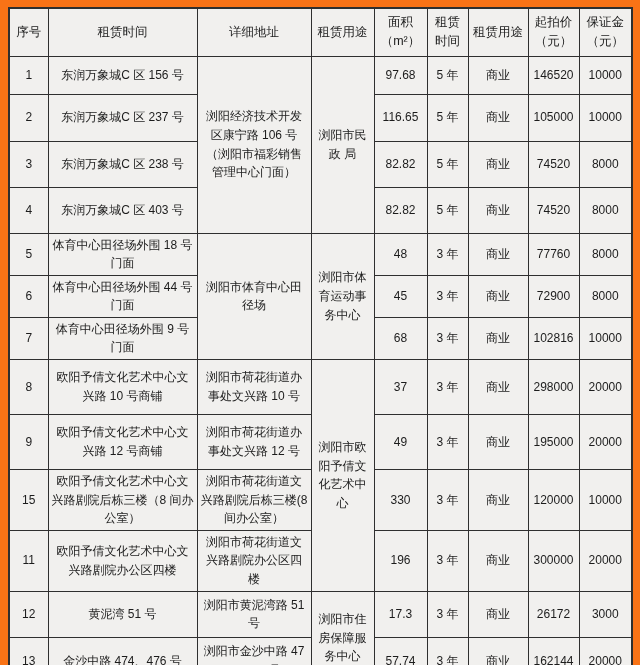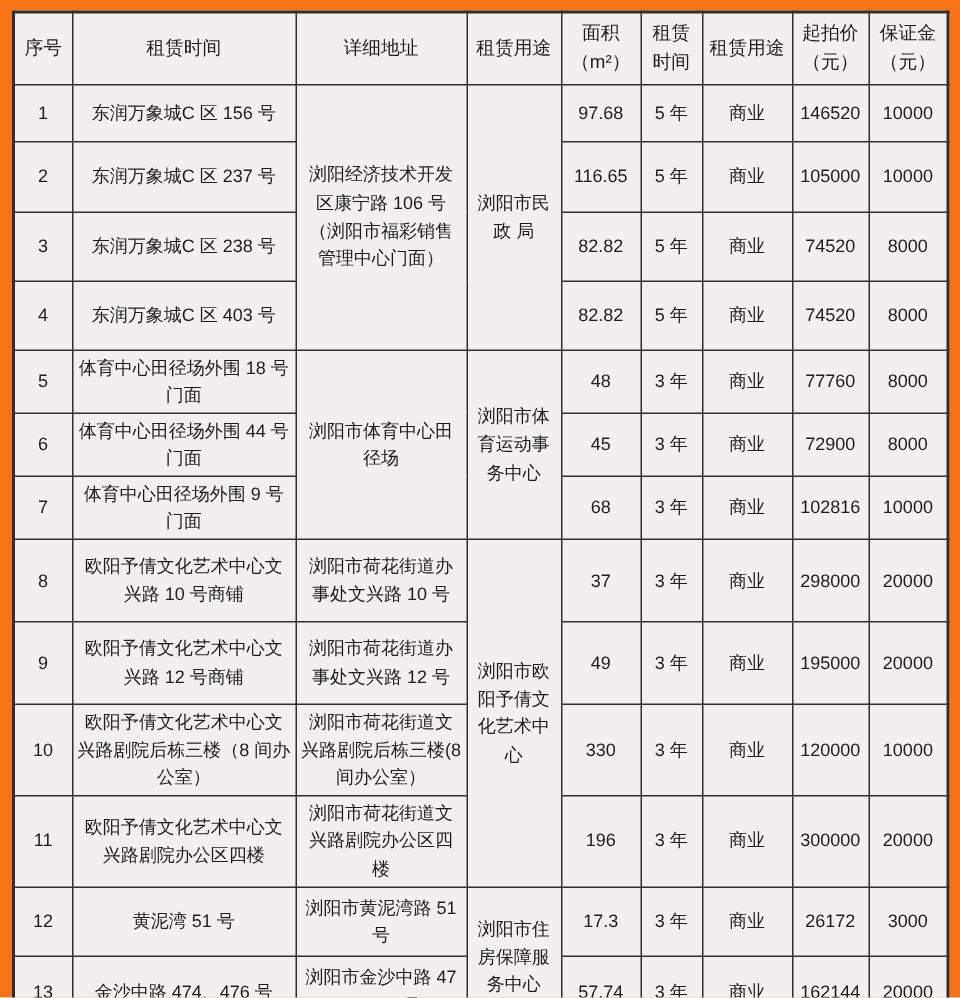--- a/index.html
+++ b/index.html
@@ -164,21 +164,21 @@
       <td>9</td>
       <td>欧阳予倩文化艺术中心文兴路 12 号商铺</td>
       <td>浏阳市荷花街道办事处文兴路 12 号</td>
       <td>49</td>
       <td>3 年</td>
       <td>商业</td>
       <td>195000</td>
       <td>20000</td>
     </tr>
     <tr style="height:55px;">
-      <td>10</td>
+      <td>15</td>
       <td>欧阳予倩文化艺术中心文兴路剧院后栋三楼（8 间办公室）</td>
       <td>浏阳市荷花街道文兴路剧院后栋三楼(8 间办公室）</td>
       <td>330</td>
       <td>3 年</td>
       <td>商业</td>
       <td>120000</td>
       <td>10000</td>
     </tr>
     <tr style="height:52px;">
       <td>11</td>

